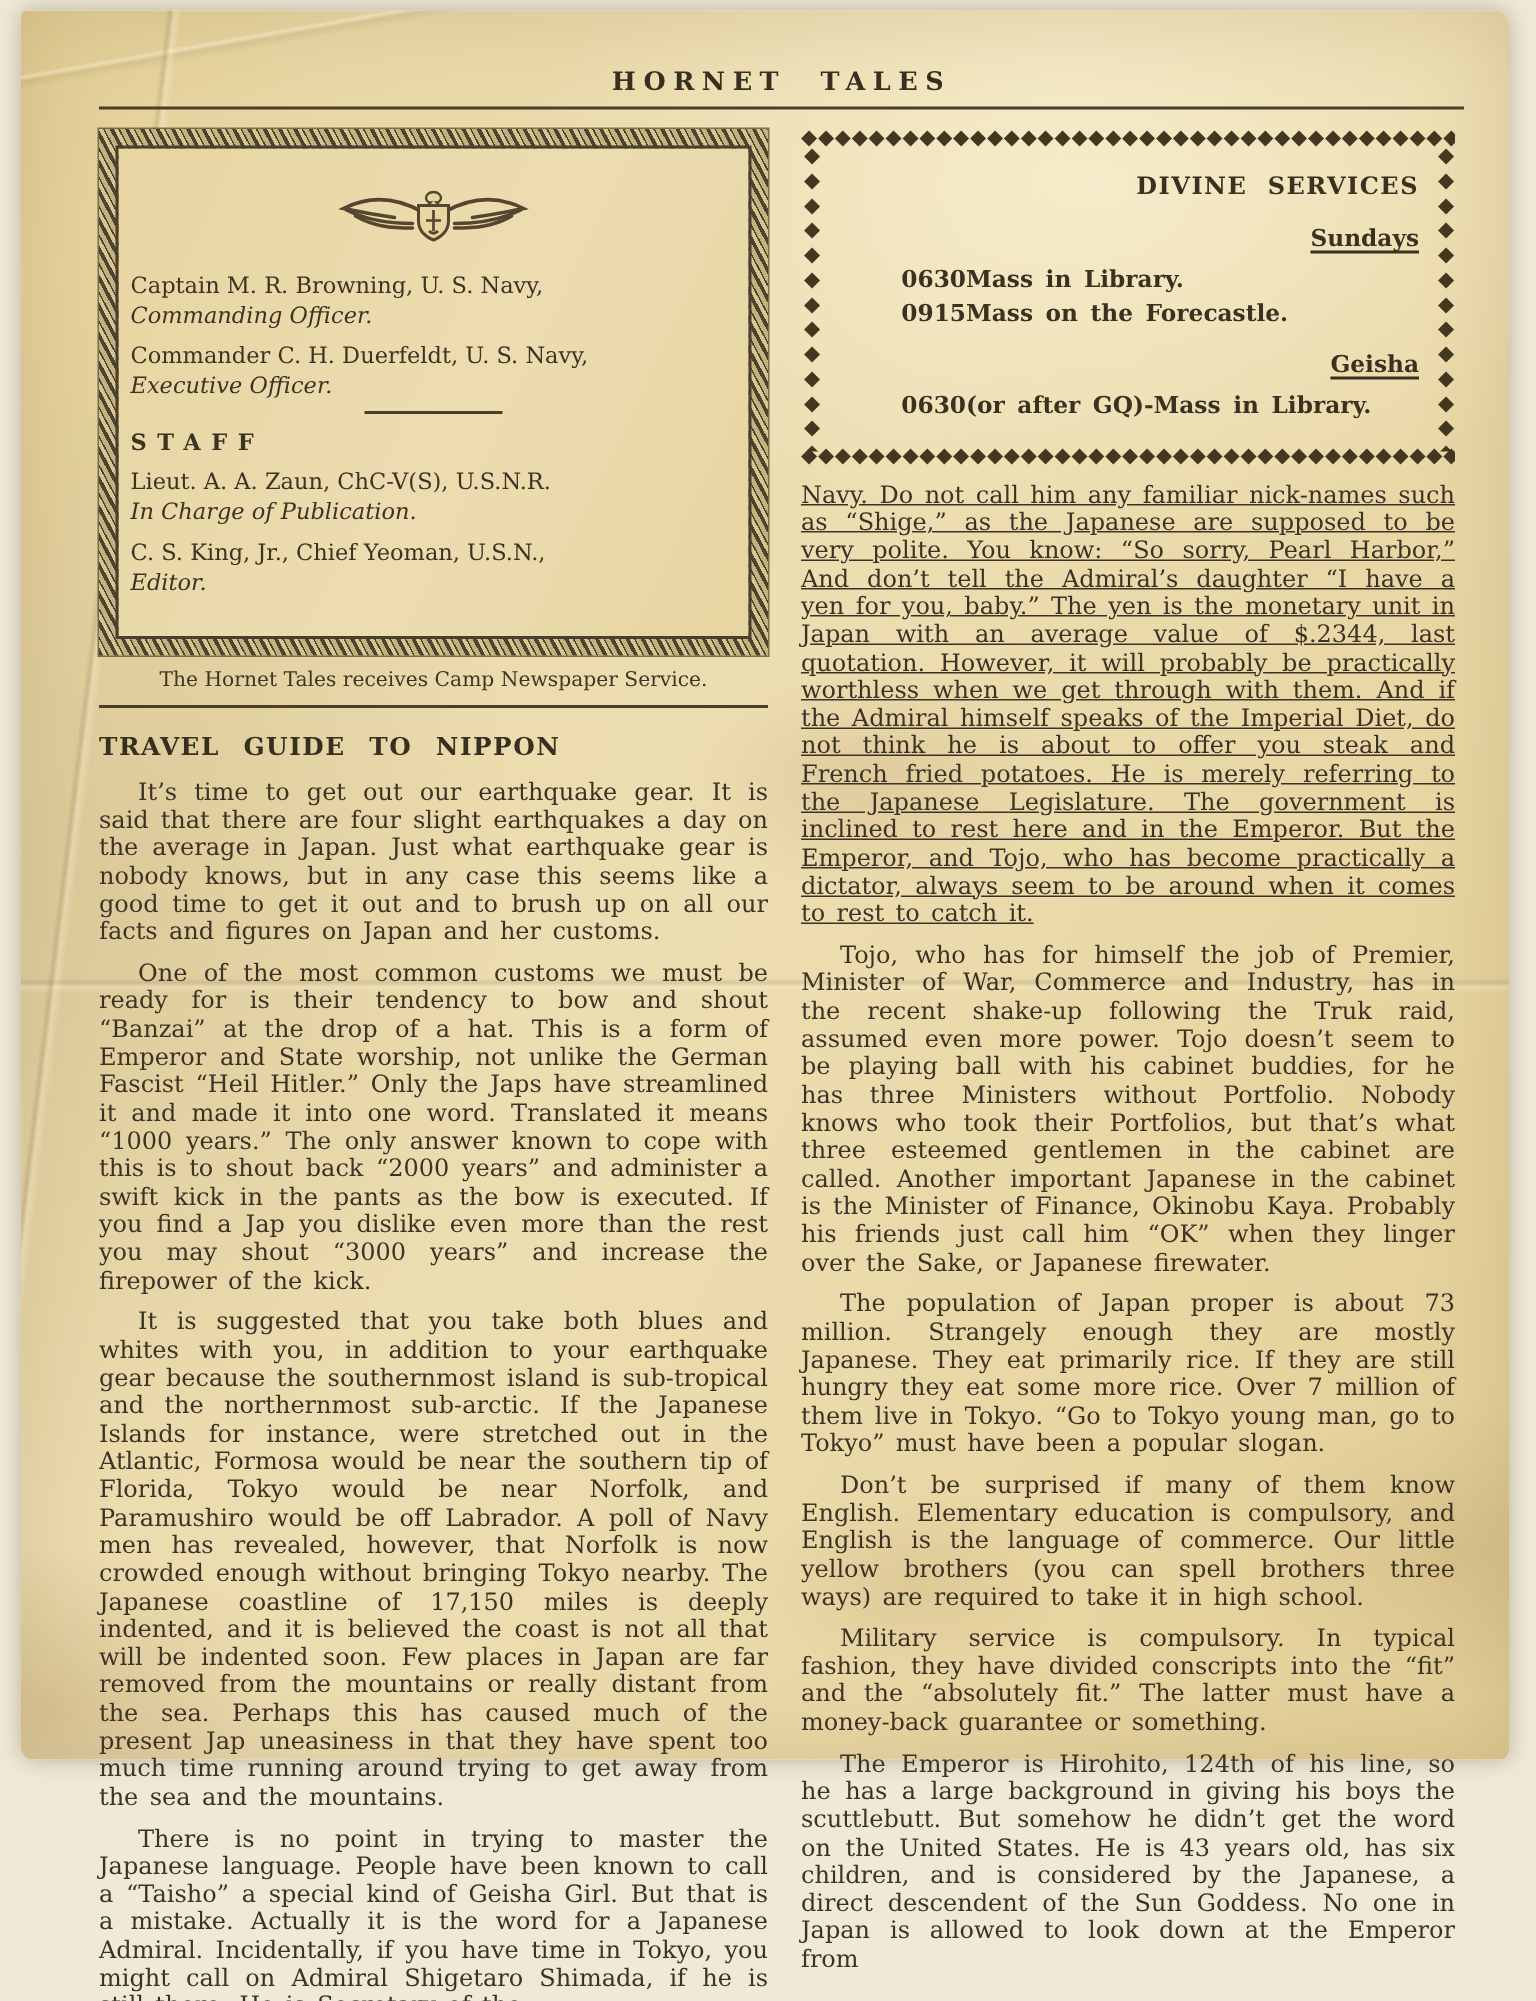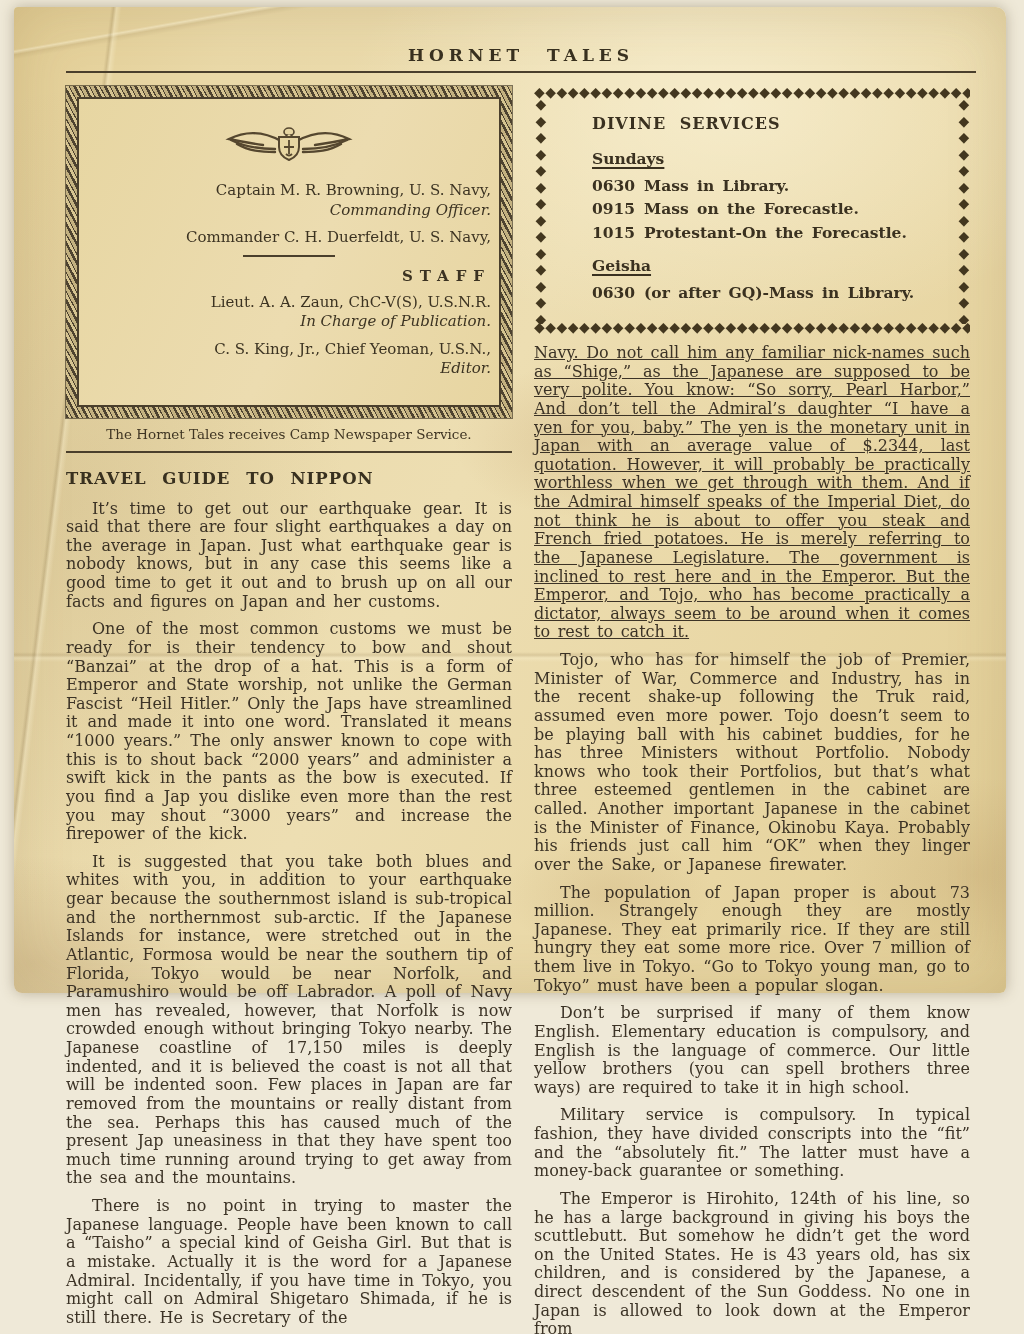--- a/index.html
+++ b/index.html
@@ -4,21 +4,21 @@
 <style>
   html,body{margin:0;padding:0;}
   body{
     width:1024px;height:1334px;
     background:#efe9d8;
     font-family:"DejaVu Serif","Liberation Serif",serif;
     overflow:hidden;position:relative;
   }
   
   .paper{
-    position:absolute;left:14px;top:7px;width:992px;height:986px;
+    position:absolute;left:14px;top:7px;width:992px;height:1166px;
     background:
       radial-gradient(ellipse 620px 380px at 72% 10%, rgba(255,250,228,.50), transparent 62%),
       radial-gradient(ellipse 420px 640px at 6% 50%, rgba(125,95,45,.12), transparent 65%),
       radial-gradient(ellipse 180px 110px at 57% 44%, rgba(150,100,45,.14), transparent 70%),
       radial-gradient(ellipse 150px 90px at 60% 90%, rgba(150,105,50,.13), transparent 70%),
       radial-gradient(ellipse 220px 140px at 97% 88%, rgba(145,100,50,.14), transparent 70%),
       radial-gradient(ellipse 240px 150px at 2% 97%, rgba(140,100,50,.20), transparent 72%),
       linear-gradient(115deg,#e2cd94 0%,#e9d8a7 16%,#eddeb2 46%,#e8d6a3 76%,#e1cd95 100%);
     border-radius:4px 10px 6px 8px;
     box-shadow:0 0 14px rgba(90,75,45,.35), inset 0 0 60px rgba(120,95,50,.18);
@@ -48,21 +48,21 @@
 
   
   .rope{
     padding:11px;
     background:repeating-linear-gradient(62deg,#4e4330 0 2.5px,#d6c491 2.5px 5px,#4e4330 5px 6px,#c3b180 6px 9px);
     outline:1px solid rgba(62,52,34,.65);
   }
   .rope-inner{
     background:linear-gradient(115deg,#e7d6a2,#ecdcb0 55%,#e7d5a1);
     border:2px solid #4a3f2c;
-    text-align:right;color:#3c3322;
+    text-align:left;color:#3c3322;
     padding:24px 8px 18px 8px;
   }
   .wings{display:block;margin:0 auto 18px auto;}
   .mh-entry{margin:8px 0;font-size:15px;line-height:1.3;}
   .mh-italic{font-style:italic;}
   .mh-rule{width:92px;height:2px;background:#4a3f2c;margin:7px auto 2px auto;}
   .mh-staff{font-weight:bold;letter-spacing:7px;font-size:15px;margin:10px 0 6px 0;}
   .mh-caption{
     text-align:center;font-size:13.5px;color:#3f3523;margin-top:8px;
   }
@@ -76,21 +76,21 @@
   .body-text p{
     margin:0 0 9px 0;
     font-size:16px;line-height:1.165;
     color:#3c3326;text-align:justify;
     text-indent:26px;word-spacing:2.5px;
     font-weight:500;
   }
   .body-text p.no-indent{text-indent:0;text-decoration:underline;}
 
   
-  .ds-box{position:relative;padding:14px;margin-bottom:10px;}
+  .ds-box{position:relative;padding:14px;margin-bottom:10px;text-align:right;}
   .ds-edge{position:absolute;color:#43371f;pointer-events:none;overflow:hidden;}
   .ds-top,.ds-bottom{left:0;right:0;height:13px;font-size:14px;line-height:13px;letter-spacing:0.5px;white-space:nowrap;text-align:left;}
   .ds-top{top:0;} .ds-bottom{bottom:0;}
   .ds-left,.ds-right{top:10px;bottom:10px;width:13px;font-size:14px;line-height:13px;letter-spacing:0.5px;writing-mode:vertical-rl;white-space:nowrap;}
   .ds-left{left:0;} .ds-right{right:0;}
   .ds-top::before,.ds-bottom::before{content:"◆◆◆◆◆◆◆◆◆◆◆◆◆◆◆◆◆◆◆◆◆◆◆◆◆◆◆◆◆◆◆◆◆◆◆◆◆◆◆◆◆◆◆◆◆◆";}
   .ds-left::before,.ds-right::before{content:"◆◆◆◆◆◆◆◆◆◆◆◆◆◆◆◆◆◆◆◆◆◆◆◆◆";}
   .ds-inner{padding:14px 10px 16px 44px;color:#3a3120;}
   .ds-title{font-weight:bold;font-size:16px;letter-spacing:1px;word-spacing:7px;margin-bottom:16px;}
   .ds-heading{
@@ -131,20 +131,21 @@
                 <path d="M56 14 h20 v10 c0 7 -5 11 -10 13 c-5 -2 -10 -6 -10 -13 z" stroke-width="2"></path>
                 <path d="M66 17 v14 M61 24 h10 M63 31 c2 2 4 2 6 0" stroke-width="1.8" fill="none"></path>
               </g>
             </svg>
             <div class="mh-entry">
               <div>Captain M. R. Browning, U. S. Navy,</div>
               <div class="mh-italic">Commanding Officer.</div>
             </div>
             <div class="mh-entry">
               <div>Commander C. H. Duerfeldt, U. S. Navy,</div>
+              <div class="mh-italic">Executive Officer.</div>
               <div class="mh-rule"></div>
             </div>
             <div class="mh-staff">STAFF</div>
             <div class="mh-entry">
               <div>Lieut. A. A. Zaun, ChC-V(S), U.S.N.R.</div>
               <div class="mh-italic">In Charge of Publication.</div>
             </div>
             <div class="mh-entry">
               <div>C. S. King, Jr., Chief Yeoman, U.S.N.,</div>
               <div class="mh-italic">Editor.</div>
@@ -177,24 +178,20 @@
 
             <div class="ds-heading">Sundays</div>
             <div class="ds-row">
               <span class="ds-time">0630</span>
               <span class="ds-text">Mass in Library.</span>
             </div>
             <div class="ds-row">
               <span class="ds-time">0915</span>
               <span class="ds-text">Mass on the Forecastle.</span>
             </div>
-            <div class="ds-row">
-              <span class="ds-time">1015</span>
-              <span class="ds-text">Protestant-On the Forecastle.</span>
-            </div>
 
             <div class="ds-heading">Geisha</div>
             <div class="ds-row">
               <span class="ds-time">0630</span>
               <span class="ds-text">(or after GQ)-Mass in Library.</span>
             </div>
           </div>
         </div>
 
         <div class="body-text">

